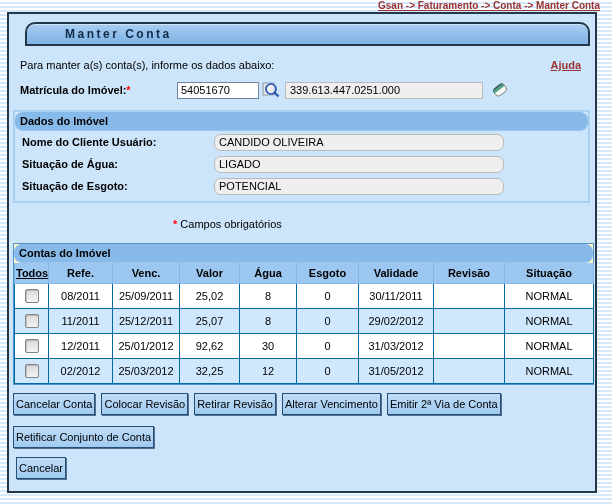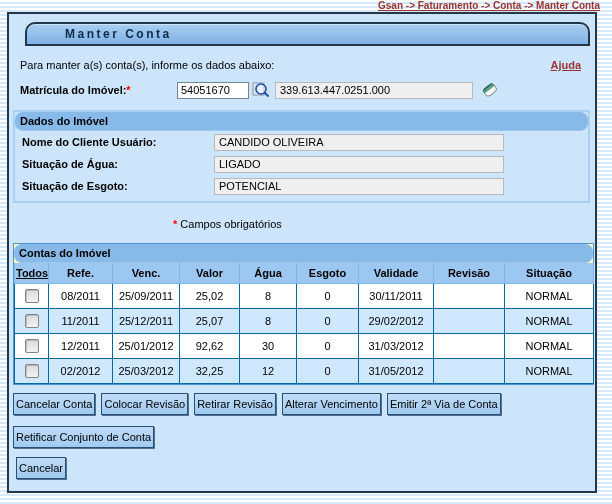--- a/index.html
+++ b/index.html
@@ -33,42 +33,42 @@
     margin:13px 14px 0 11px;font-size:11px;color:#000;
   }
   .ajuda{font-weight:bold;color:#993333;text-decoration:underline;cursor:pointer;}
   .matricula-row{
     display:flex;align-items:center;margin:9px 0 0 11px;height:20px;
   }
   .lbl{font-size:11px;font-weight:bold;color:#000;}
   .req{color:#ff0000;font-weight:bold;}
   .matricula-row .lbl{width:157px;}
   .txt{
-    width:72px;height:17px;box-sizing:border-box;border:1px solid #6f86a0;
+    width:82px;height:17px;box-sizing:border-box;border:1px solid #6f86a0;
     font-family:"Liberation Sans",sans-serif;font-size:11px;padding:1px 3px;background:#fff;
   }
   .icon-btn{width:20px;height:20px;display:inline-flex;align-items:center;justify-content:center;cursor:pointer;margin-left:2px;}
   .ro-field{
     display:inline-flex;align-items:center;height:17px;box-sizing:border-box;
     background:#efefef;border:1px solid #b9b9b9;font-size:11px;color:#000;
     padding:0 4px;overflow:hidden;white-space:nowrap;
   }
   .insc{width:198px;margin-left:4px;}
   .eraser{margin-left:7px;}
   .section{
     margin:10px 5px 0 4px;border:2px solid #a9cff3;background:#cde5fa;
     box-sizing:border-box;
   }
   .section-title{
     background:#88bae9;border-bottom:1px solid #9cc6ee;
     font-size:11px;font-weight:bold;color:#000;padding:3px 0 3px 5px;border-radius:8px;
   }
   .field-row{display:flex;align-items:center;height:22px;padding-left:7px;}
   .field-row .lbl{width:192px;}
-  .field-row .ro-field{width:290px;}
+  .field-row .ro-field{width:290px;border-radius:7px;}
   .section-pad{height:4px;}
   .req-note{margin:15px 0 0 164px;font-size:11px;color:#000;}
   .table-box{
     margin:13px 5px 0 4px;width:581px;box-sizing:border-box;
     border:1px solid #4f93cf;background:#fef9c3;
   }
   table.contas{border-collapse:collapse;width:100%;table-layout:fixed;font-size:11px;}
   table.contas th{
     background:#9cc7f0;color:#000;font-weight:bold;text-align:center;
     border:1px solid #7fb5e8;border-top:none;padding:4px 1px;

